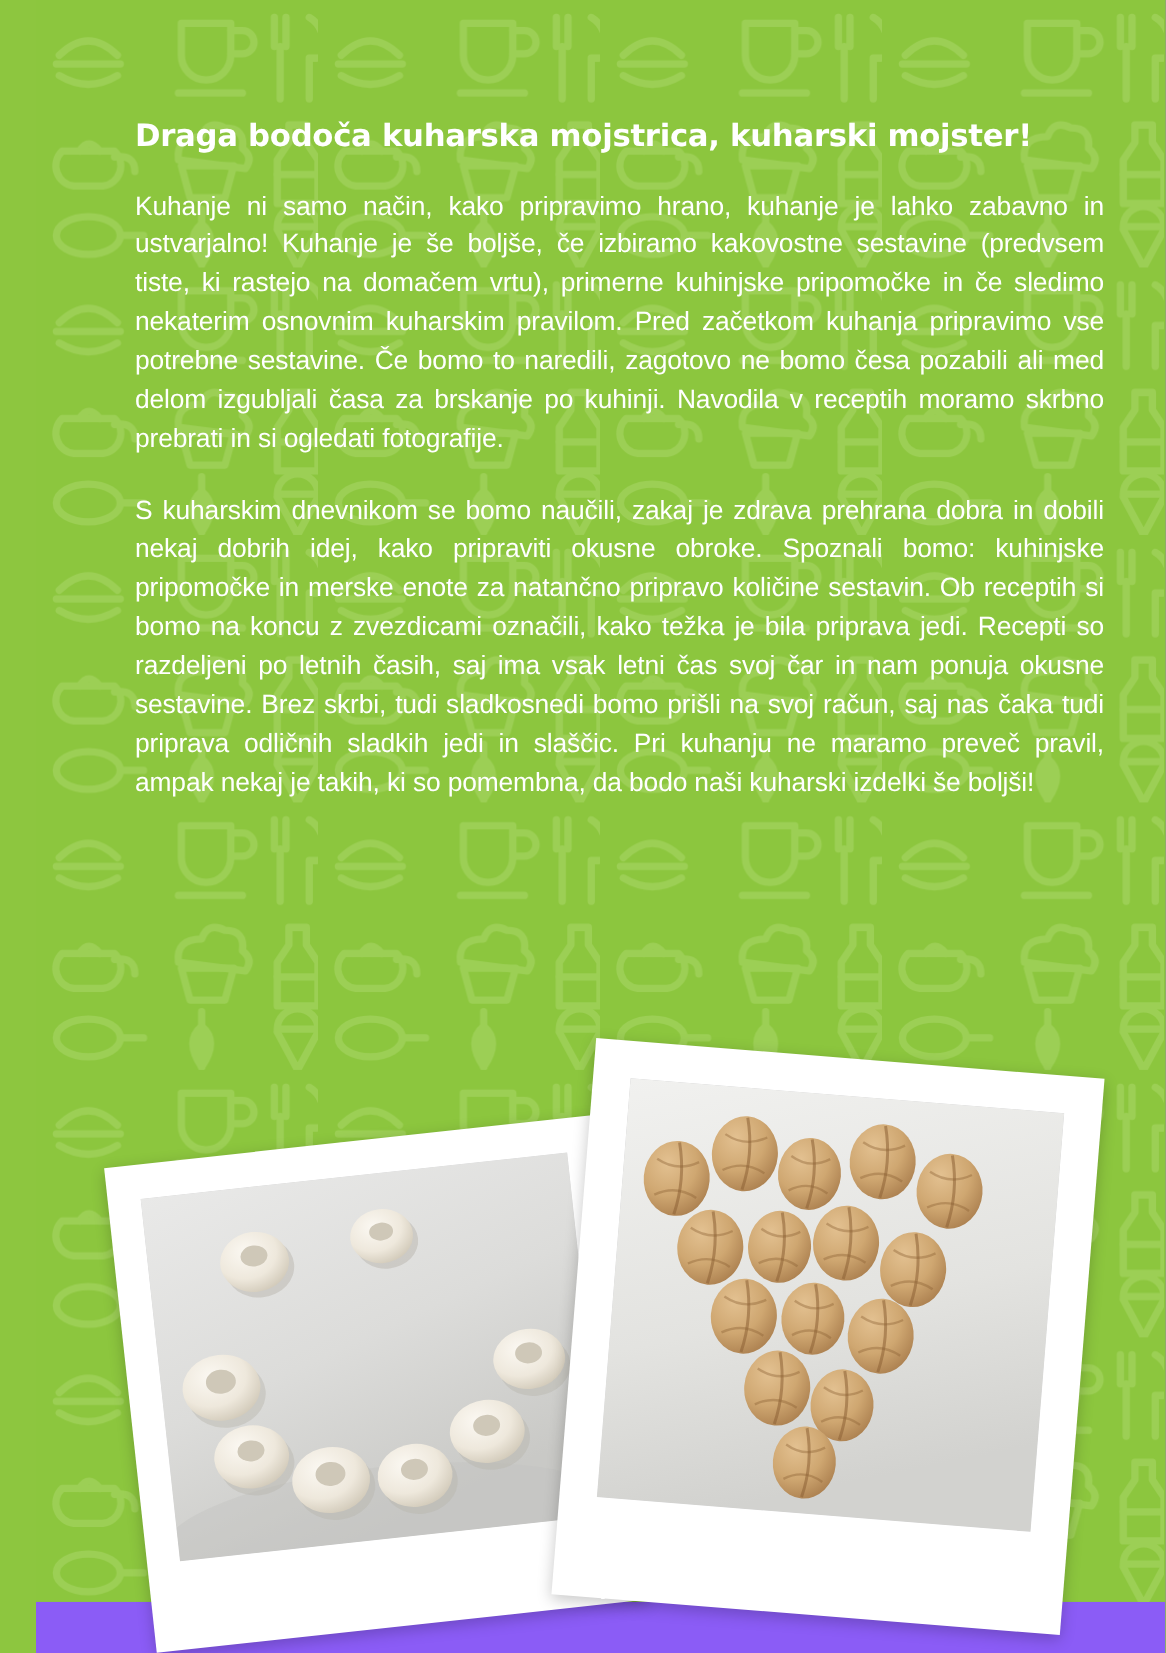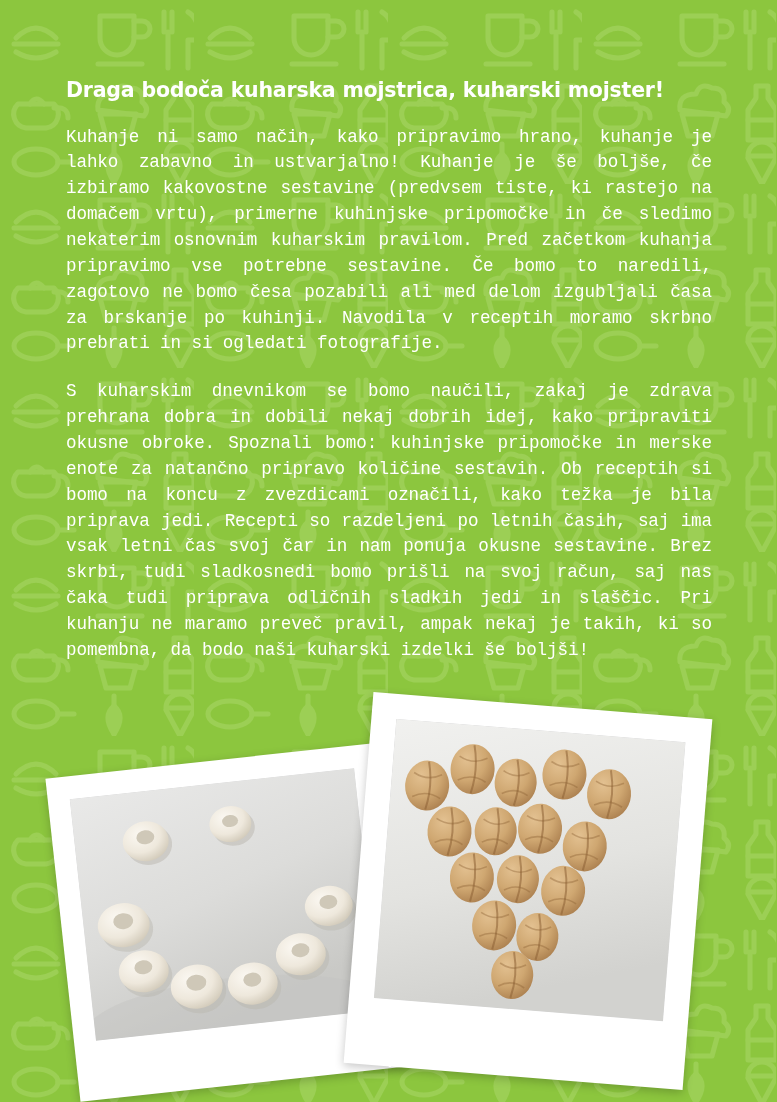--- a/index.html
+++ b/index.html
@@ -12,22 +12,23 @@
     overflow: hidden;
     font-family: "Liberation Sans", sans-serif;
     background: #8dc63f;
     position: relative;
   }
 
   
   #page {
     position: absolute;
     inset: 0;
-    background: #be185d;
+    background: #8b5cf6;
     overflow: hidden;
+    margin-left: 24px;
   }
   #pattern {
     position: absolute;
     inset: 0;
     opacity: 1;
   }
 
   
   .content {
     position: absolute;
@@ -38,21 +39,21 @@
   .heading {
     font-family: "DejaVu Sans", sans-serif;
     font-weight: bold;
     font-size: 20.5px;
     color: #ffffff;
     letter-spacing: -0.2px;
     margin: 0 0 22px 0;
     line-height: 1.2;
   }
   .para {
-    font-family: Liberation Mono, monospace;
+    font-family: Liberation Sans, sans-serif;
     font-size: 17.6px;
     line-height: 1.47;
     color: #ffffff;
     text-align: justify;
     margin: 0 0 22px 0;
     letter-spacing: -0.1px;
   }
   .para:last-child { margin-bottom: 0; }
 
   

